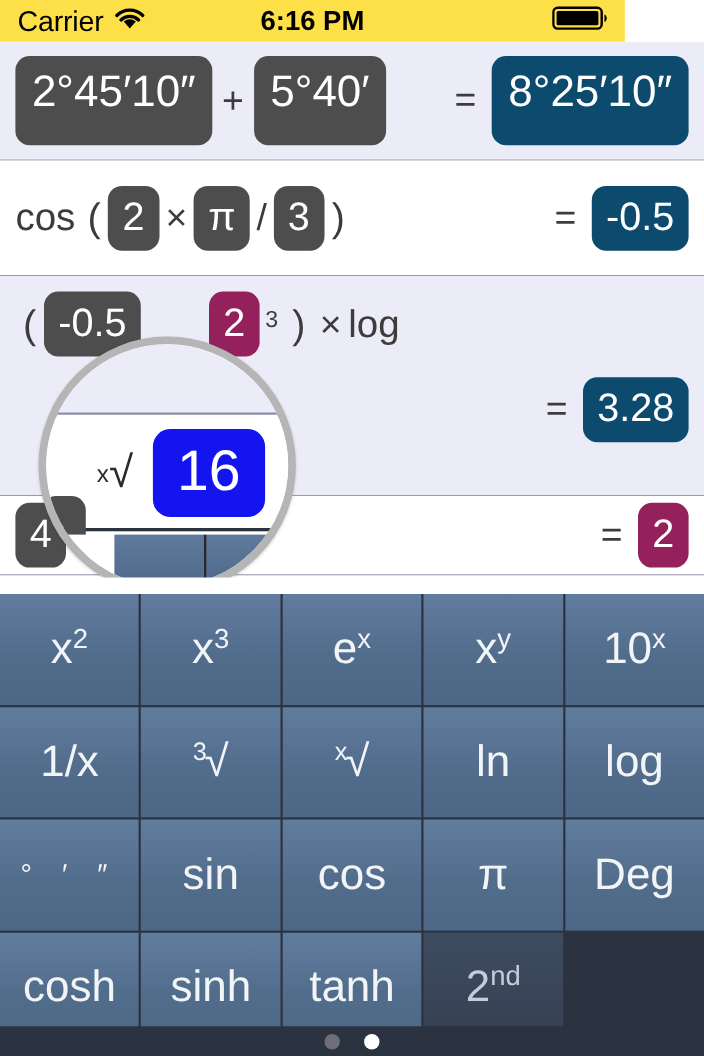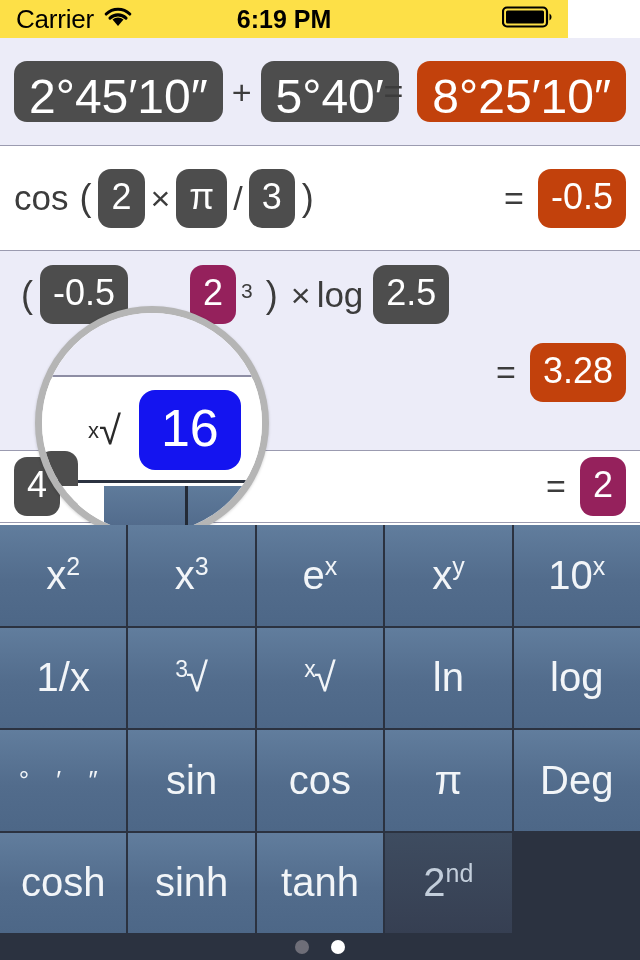--- a/index.html
+++ b/index.html
@@ -61,26 +61,26 @@
     font-size:34px; color:#3c3c3c;
     padding:0 9px; line-height:1;
   }
   .op.tight { padding:0 6px; }
   .eq { font-size:34px; color:#3c3c3c; }
 
   .chip {
     display:inline-flex; align-items:center; justify-content:center;
     border-radius:13px;
     color:#ffffff;
-    font-size:48px; line-height:1;
-    padding:12px 15px 1px 15px;
+    font-size:40px; line-height:1;
+    padding:12px 15px 29px 15px;
     white-space:nowrap;
   }
   .chip.gray   { background:#4d4d4d; }
-  .chip.blue   { background:#c2410c; }
+  .chip.blue   { background:#0c4a6e; }
   .chip.maroon { background:#95215c; }
   .chip.sel    { background:#1414f0; border-radius:12px; }
   .chip.small  { font-size:36px; padding:10px 13px 13px 13px; }
 
   .sup {
     font-size:21px; color:#3c3c3c;
     vertical-align:super; padding:0 6px 0 5px;
     align-self:flex-start; margin-top:14px;
   }
   .fnlabel { font-size:35px; color:#3c3c3c; padding-right:4px; }
@@ -143,21 +143,21 @@
     padding:12px 22px 16px 22px;
     border-radius:16px;
   }
   #loupe-caret {
     display:inline-block; width:8px; height:64px;
     background:#2323f5; margin-left:22px;
   }
 
   
   #keypad {
-    position:absolute; left:0; top:525px;
+    position:absolute; left:0; top:540px;
     width:640px; height:408px;
     background:#2b3240;
     display:grid;
     grid-template-columns:repeat(5,1fr);
     grid-template-rows:repeat(4,1fr);
     gap:2px;
   }
   .key {
     background:linear-gradient(180deg,#617d9d 0%,#526c8c 55%,#4d6787 100%);
     display:flex; align-items:center; justify-content:center;
@@ -191,21 +191,21 @@
   <div id="status-left">
     <span id="carrier-label">Carrier</span>
     <span id="wifi-icon">
       <svg width="30" height="22" viewBox="0 0 30 22">
         <path d="M15 20 L9.5 13.5 A8.5 8.5 0 0 1 20.5 13.5 Z" fill="#000"></path>
         <path d="M3.2 8.0 A17 17 0 0 1 26.8 8.0" stroke="#000" stroke-width="3.1" fill="none" stroke-linecap="round"></path>
         <path d="M7.0 12.1 A11.5 11.5 0 0 1 23.0 12.1" stroke="#000" stroke-width="3.1" fill="none" stroke-linecap="round"></path>
       </svg>
     </span>
   </div>
-  <div id="clock-label">6:19 PM</div>
+  <div id="clock-label">6:16 PM</div>
   <div id="status-right">
     <span>
       <svg width="52" height="24" viewBox="0 0 52 24">
         <rect x="1" y="2.5" width="44" height="19" rx="4" ry="4" fill="none" stroke="#000" stroke-width="2.2"></rect>
         <rect x="4" y="5.5" width="38" height="13" rx="1.5" ry="1.5" fill="#000"></rect>
         <path d="M47.5 8.5 L47.5 15.5 A4 4 0 0 0 47.5 8.5 Z" fill="#000"></path>
       </svg>
     </span>
   </div>
 </div>
@@ -243,21 +243,20 @@
 
   <div class="tape-row alt" style="height:200px; align-items:flex-start; padding-top:14px;">
     <div class="row-expr">
       <span class="paren">(</span>
       <span class="chip gray small">-0.5</span>
       <span class="chip maroon small" style="margin-left:62px;">2</span>
       <span class="sup">3</span>
       <span class="paren">)</span>
       <span class="op tight">×</span>
       <span class="fnlabel">log</span>
-      <span class="chip gray small" style="margin-left:6px;">2.5</span>
     </div>
     <div class="row-tail" style="margin-top:78px;">
       <span class="eq">=</span>
       <span class="chip blue small">3.28</span>
     </div>
   </div>
 
   <div class="tape-row plain" style="height:72px;">
     <div class="row-expr">
       <span class="chip gray small">4</span>

